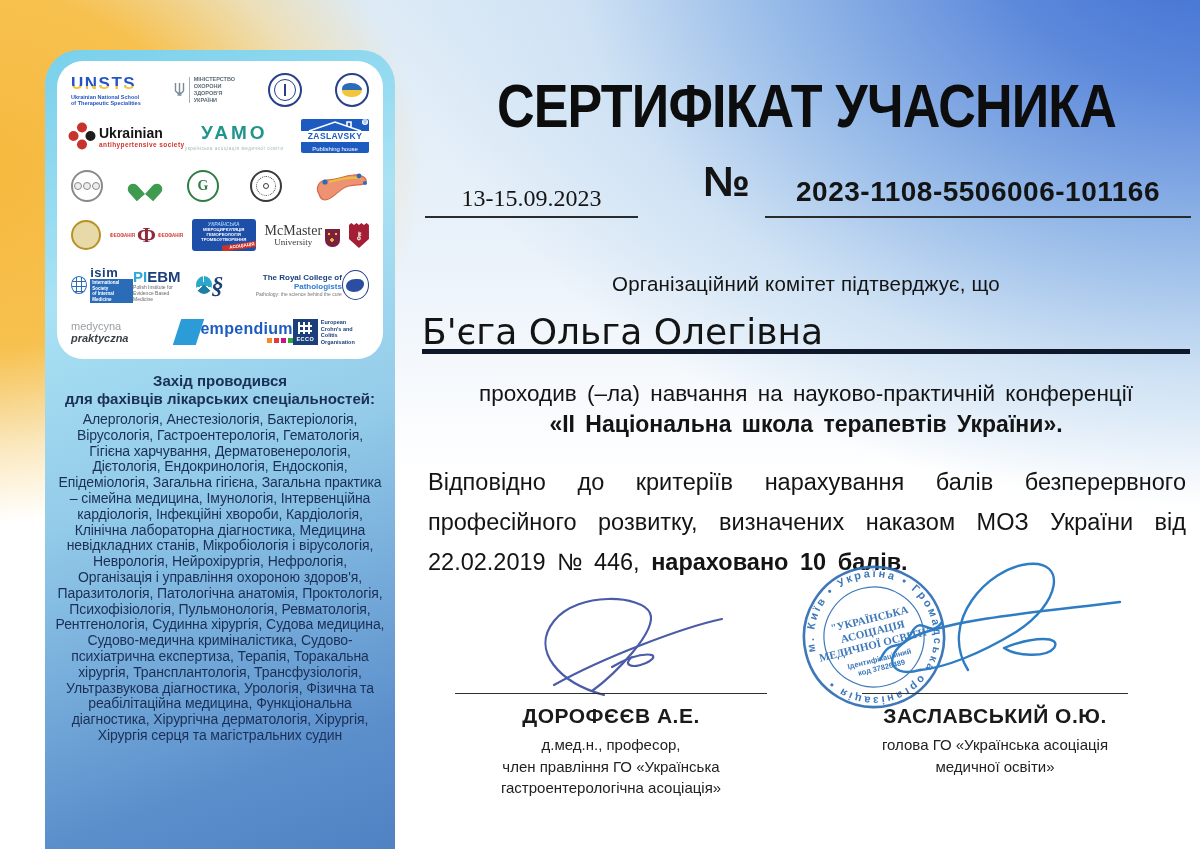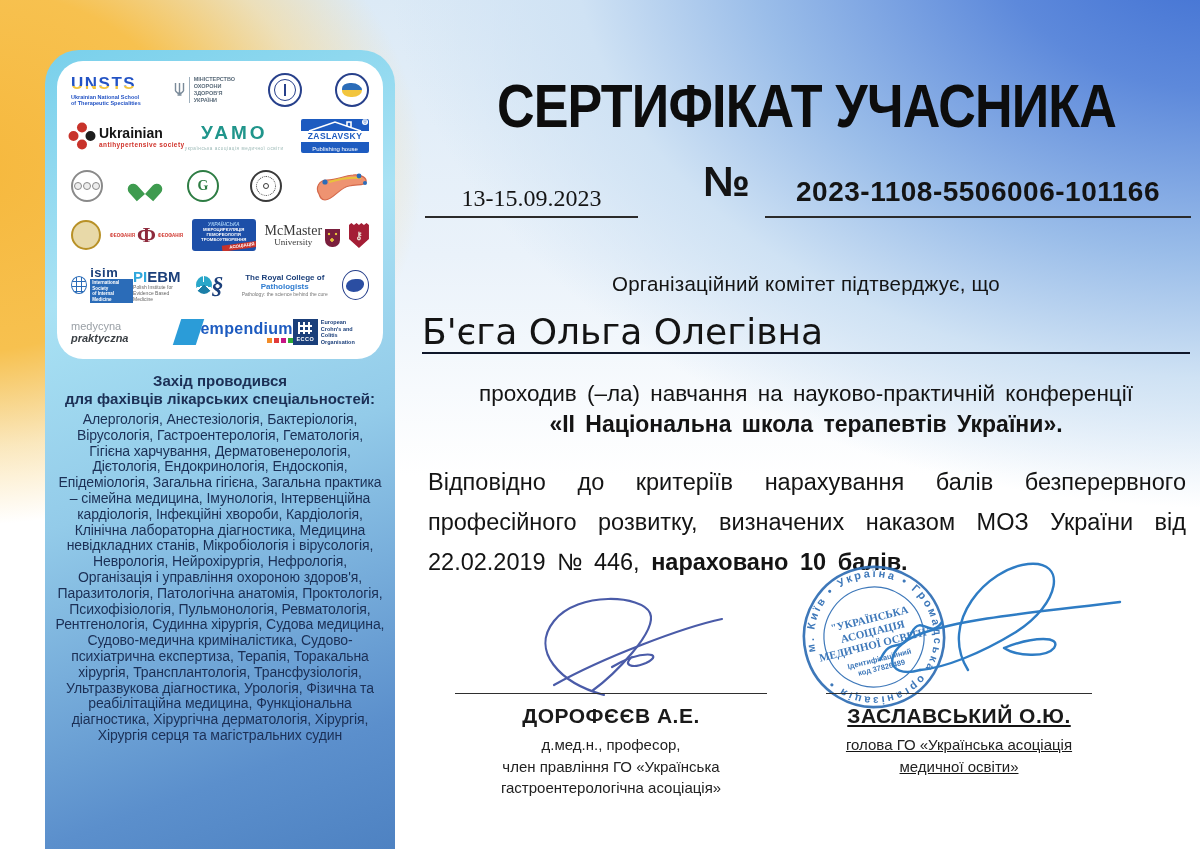--- a/index.html
+++ b/index.html
@@ -109,21 +109,21 @@
   .isim-sub { font-size:4.5px; font-weight:700; color:#fff; background:#2B6CB8; padding:1px 2px; line-height:5.5px; }
   .piebm { display:flex; align-items:center; gap:12px; }
   .piebm-col { text-align:left; }
   .piebm-abbr { font-size:15px; font-weight:700; line-height:15px; }
   .piebm-abbr .pi { color:#2FA7DC; } .piebm-abbr .ebm { color:#1B3F7A; }
   .piebm-sub { font-size:5px; color:#666; line-height:6px; }
   .piebm-swirl { width:18px; height:18px; border-radius:50%;
     background:conic-gradient(#2AA7C9 0 110deg, #fff 110deg 130deg, #1B7FA8 130deg 230deg, #fff 230deg 250deg, #2AA7C9 250deg 350deg, #fff 350deg 360deg); }
   .rcp { display:flex; align-items:center; gap:4px; }
   .rcp-s { font-family:"Liberation Serif",serif; font-size:24px; font-weight:700; font-style:italic; color:#1B3F7A; line-height:24px; }
-  .rcp-col { text-align:center; }
+  .rcp-col { text-align:right; }
   .rcp-title { font-size:8px; font-weight:700; color:#1B3F7A; }
   .rcp-title .path { color:#2F7CD0; }
   .rcp-sub { font-size:5px; color:#777; }
   .c-europe { width:30px; height:30px; border:1.5px solid #27408B; }
   .europe-blob { width:18px; height:13px; background:#2B4EA2; border-radius:55% 35% 60% 45%; }
 
   .mp { font-size:11px; }
   .mp .w1 { color:#9AA0A6; } .mp .w2 { color:#3A3F44; font-weight:700;font-style:italic; }
   .para { width:24px; height:26px; background:#2B9CD8; transform:skewX(-18deg); }
   .emp { text-align:right; }
@@ -146,29 +146,29 @@
   .main { position:absolute; left:420px; top:0; width:772px; height:849px; }
   .title { position:absolute; top:70px; left:0; width:100%; text-align:center; white-space:nowrap; }
   .title-inner { display:inline-block; transform:scaleX(0.84); transform-origin:center;
     font-size:62px; font-weight:700; letter-spacing:-1px; color:#0D0D0D; }
   .date-block { position:absolute; left:5px; top:172px; width:213px; height:46px; border-bottom:2px solid #2b2b2b;
     font-family:"Liberation Serif",serif; font-size:24px; text-align:center; line-height:52px; }
   .no-sign { position:absolute; left:283px; top:158px; font-size:42px; font-weight:700; }
   .number-block { position:absolute; left:345px; top:168px; width:426px; height:50px; border-bottom:2px solid #2b2b2b;
     font-size:28px; font-weight:700; letter-spacing:0.5px; text-align:center; line-height:48px; }
   .intro { position:absolute; top:272px; left:0; width:100%; text-align:center; font-size:20.5px; letter-spacing:0.2px; }
-  .name-block { position:absolute; top:308px; left:2px; width:768px; height:46px; border-bottom:2px solid #0f172a;
+  .name-block { position:absolute; top:308px; left:2px; width:768px; height:46px; border-bottom:5px solid #0f172a;
     font-family:"DejaVu Sans", sans-serif; font-size:36px; line-height:48px; }
   .training-line { position:absolute; top:381px; left:0; width:100%; text-align:center; font-size:22.5px; word-spacing:4px; }
   .conference-name { position:absolute; top:411px; left:0; width:100%; text-align:center; font-size:23px; font-weight:700; word-spacing:4px; }
   .credit-para { position:absolute; top:462px; left:8px; width:758px; font-size:23.5px; line-height:40px; text-align:justify; word-spacing:5px; }
 
   .sig { position:absolute; top:600px; }
   .sig-left { left:35px; width:312px; }
-  .sig-right { left:406px; width:266px;text-decoration:underline; }
+  .sig-right { left:442px; width:266px; }
   .sig-spacer { height:93px; }
   .sig-line { border-top:1.5px solid #2f2f2f; }
   .sig-name { text-align:center; font-size:21px; font-weight:700; letter-spacing:0.5px; padding-top:10px; color:#1a1a1a; }
   .sig-role { text-align:center; font-size:15px; line-height:21.5px; margin-top:6px; color:#222; }
 
   .scribble { position:absolute; pointer-events:none; }
   .scr-left { left:88px; top:595px; }
   .scr-right { left:408px; top:550px; }
   .stamp { position:absolute; left:379px; top:562px; width:150px; height:150px; opacity:0.92; }
 </style>

